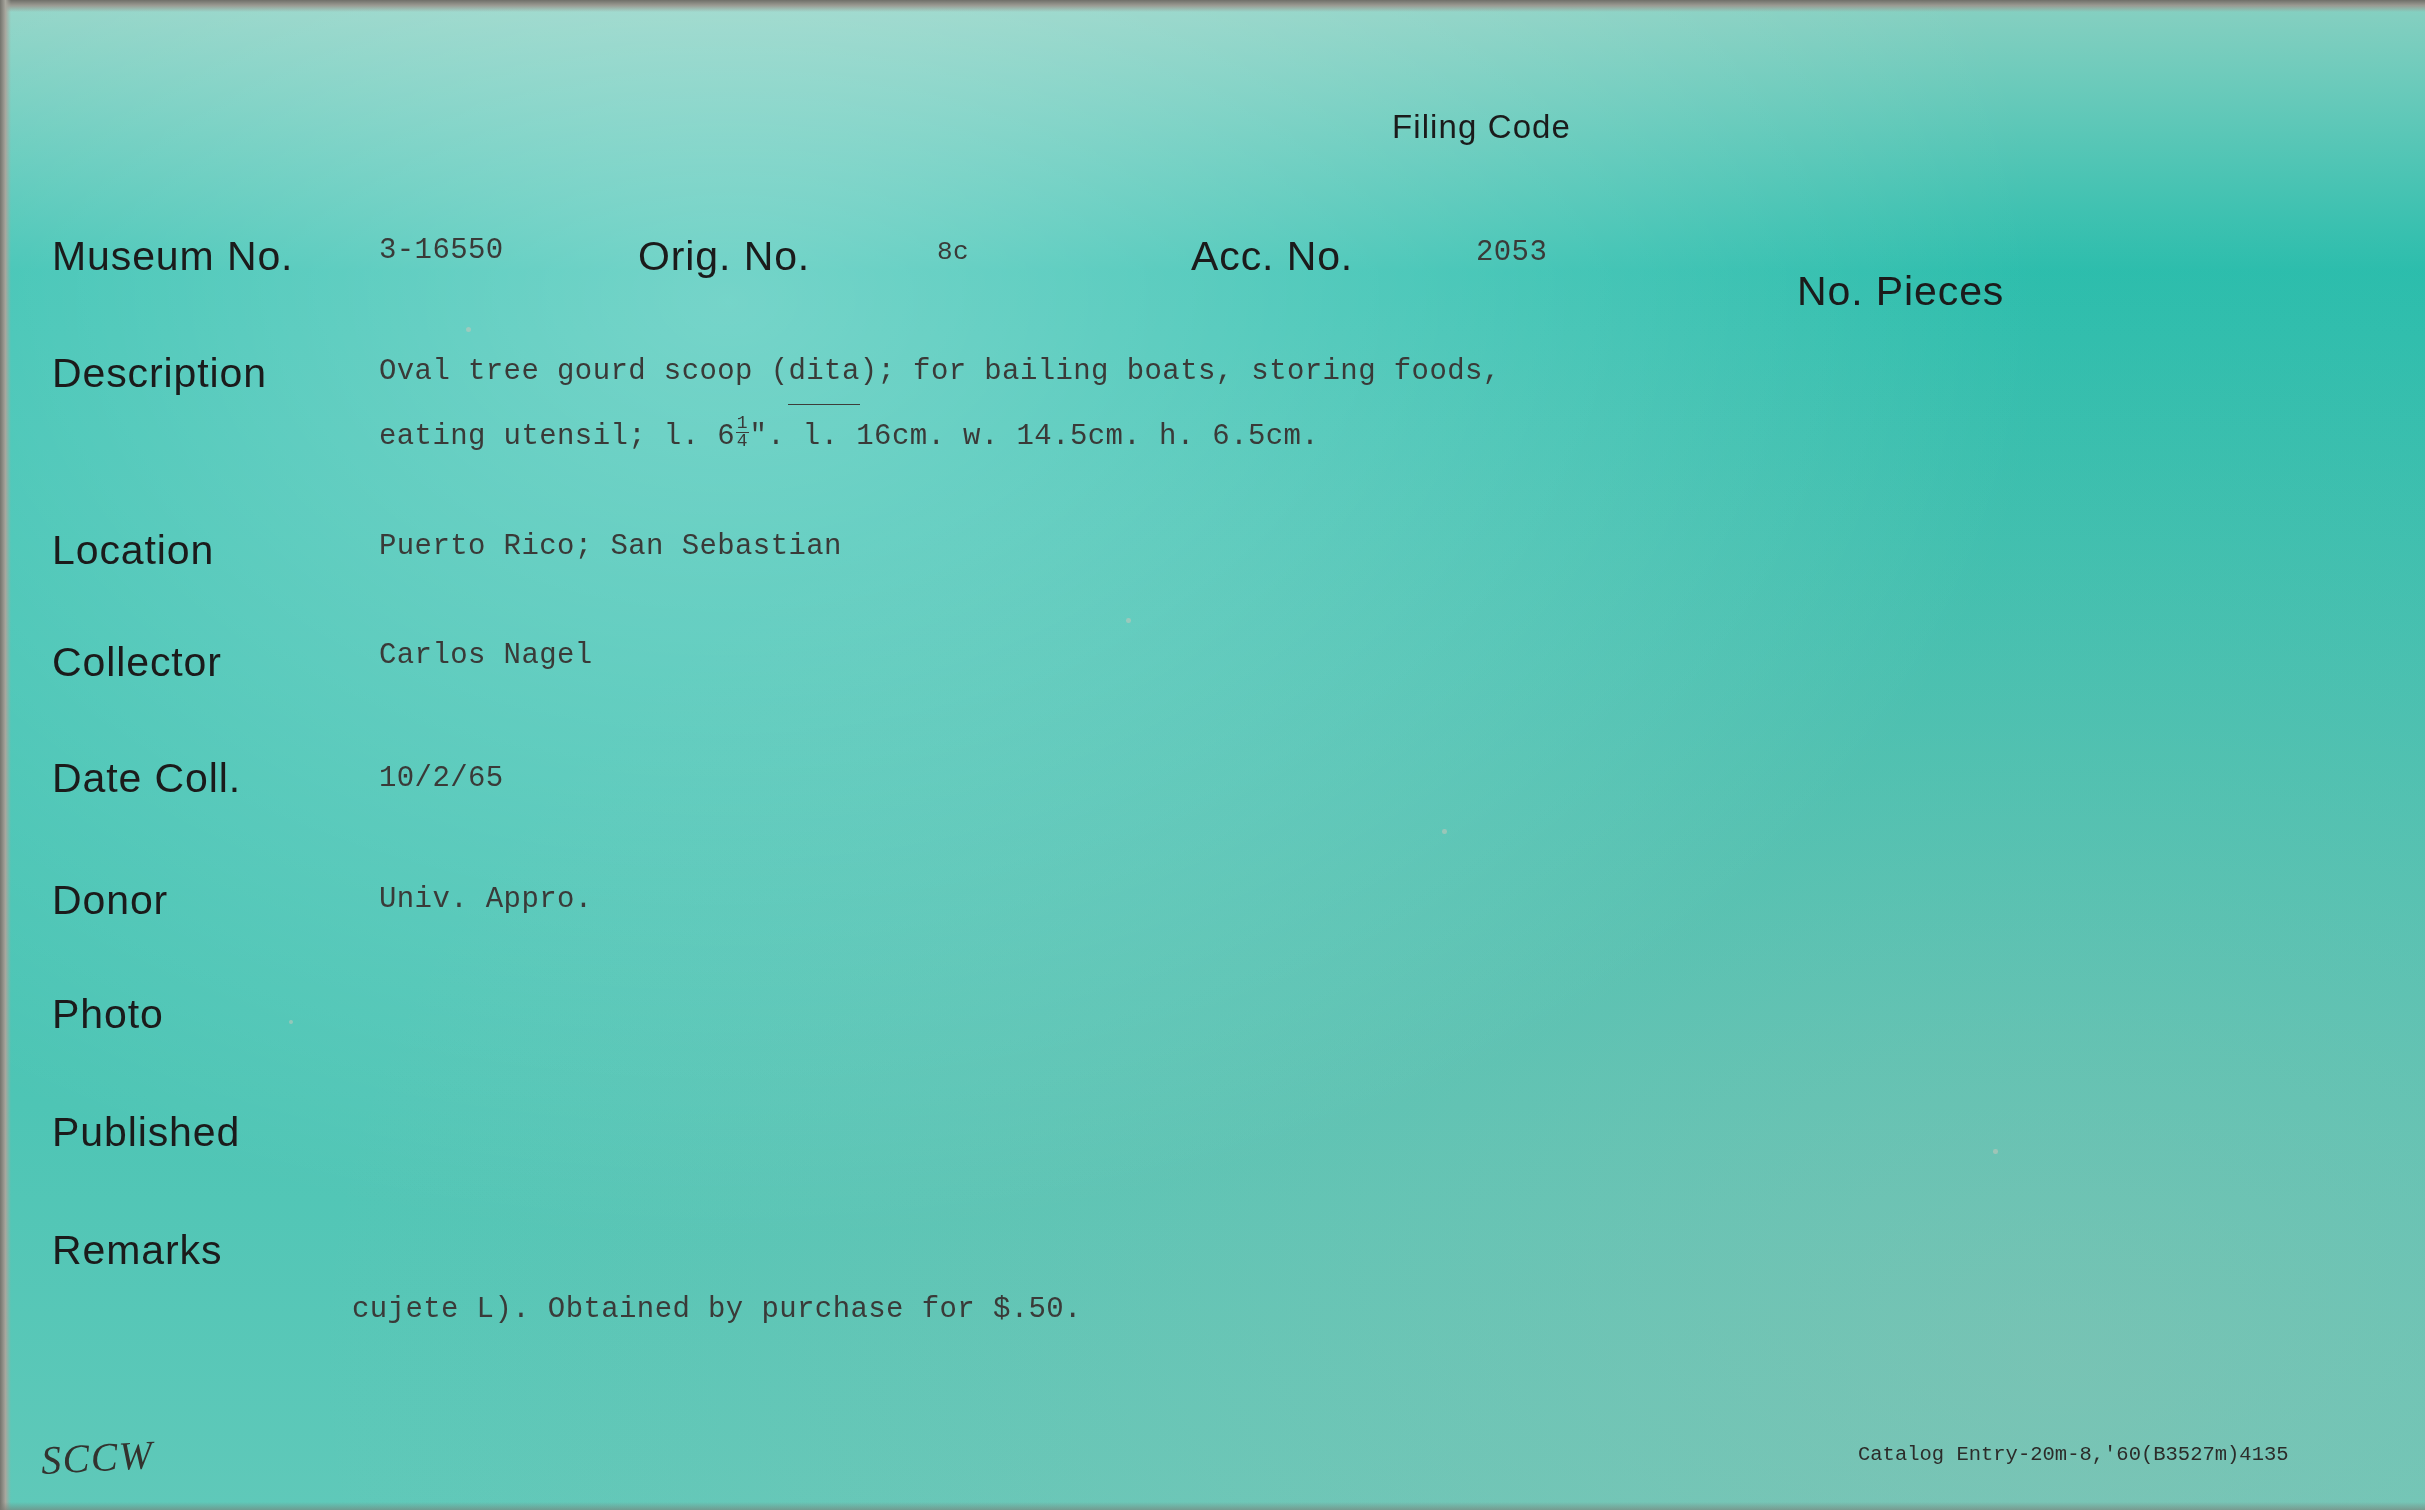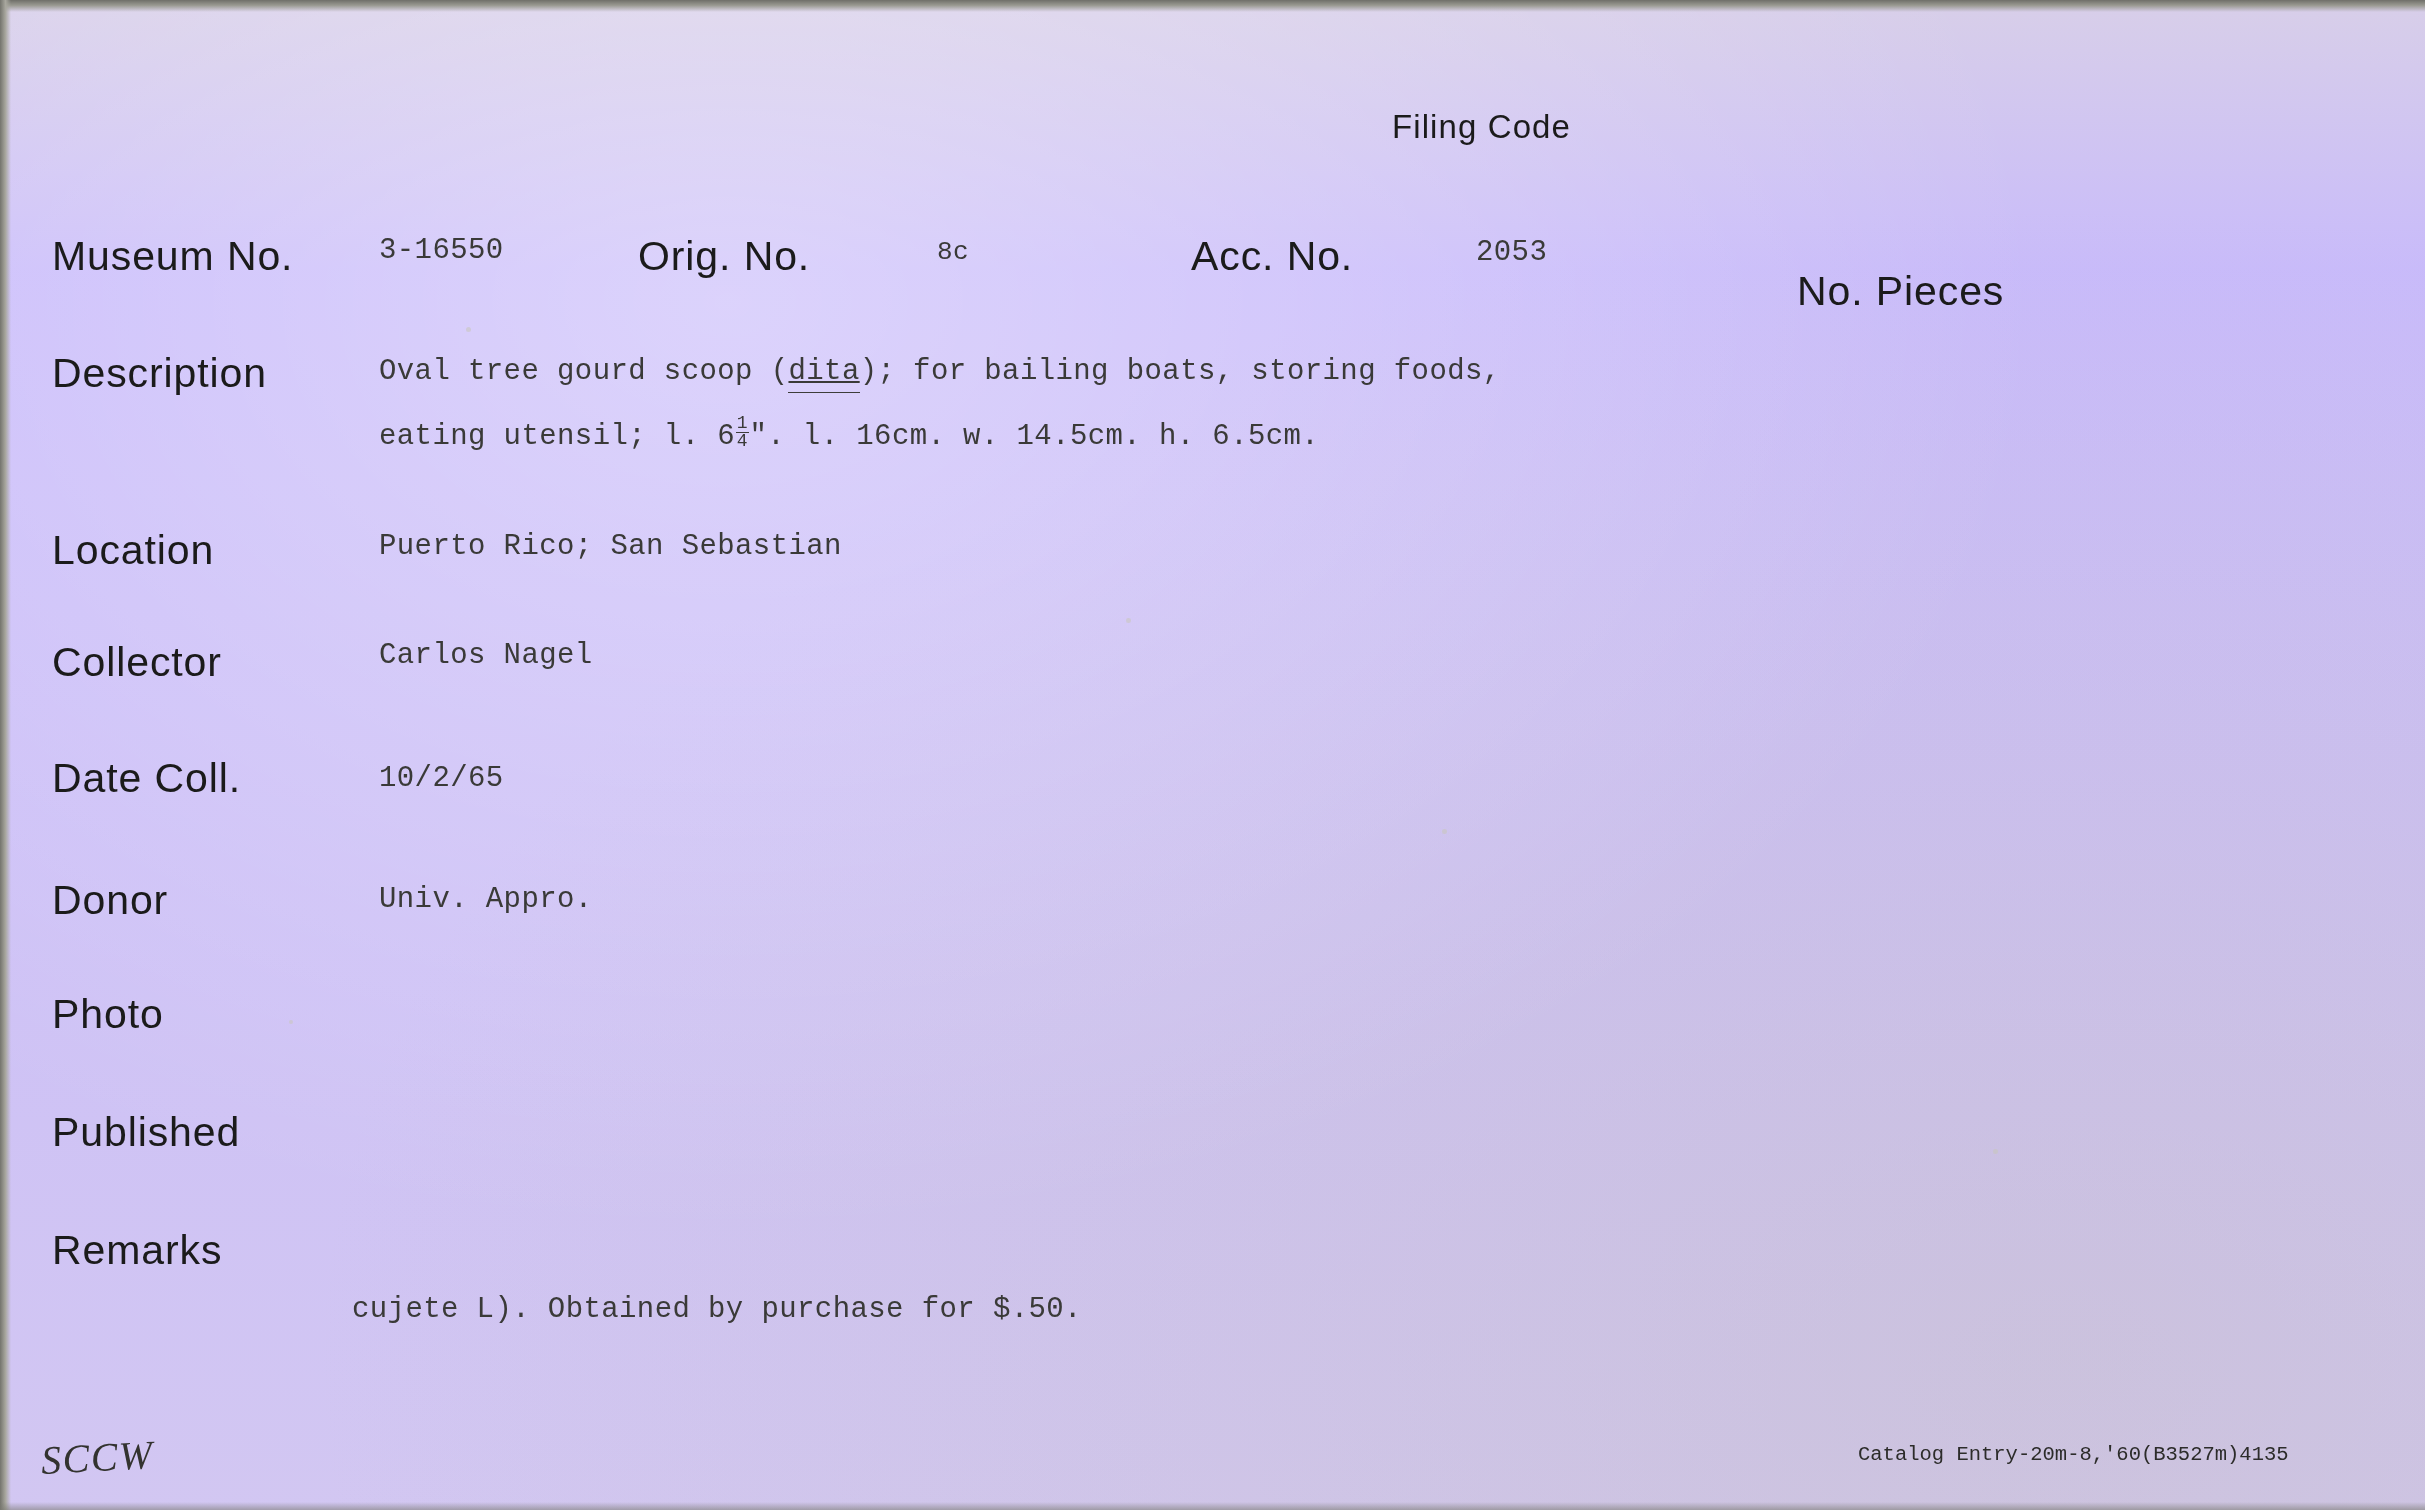--- a/index.html
+++ b/index.html
@@ -4,21 +4,21 @@
 <style>
   html, body {
     margin: 0;
     padding: 0;
     background: #8a8a84;
   }
   .card {
     position: relative;
     width: 2426px;
     height: 1510px;
-    background: #c4b5fd;
+    background: #14b8a6;
     overflow: hidden;
     font-family: "Liberation Sans", sans-serif;
   }
   
   .card::before {
     content: "";
     position: absolute;
     inset: 0;
     background:
       radial-gradient(ellipse at 30% 20%, rgba(255,255,255,0.35) 0%, rgba(255,255,255,0) 55%),
@@ -91,21 +91,21 @@
 
   #val-desc1    { left: 379px;  top: 355px; }
   #val-desc2    { left: 379px;  top: 415px; }
   #val-location { left: 379px;  top: 530px; }
   #val-collector{ left: 379px;  top: 639px; }
   #val-datecoll { left: 379px;  top: 762px; }
   #val-donor    { left: 379px;  top: 883px; }
   #val-remarks1 { left: 379px;  top: 1233px; }
   #val-remarks2 { left: 352px;  top: 1293px; }
 
-  .u { border-bottom: 1.5px solid #3d3d3a; padding-bottom: 4px; text-decoration: underline; }
+  .u { border-bottom: 1.5px solid #3d3d3a; padding-bottom: 16px; }
 
   .frac {
     display: inline-block;
     vertical-align: -0.12em;
     font-size: 18px;
     line-height: 0.95;
     text-align: center;
     margin: 0 0.8px;
   }
   .frac .num { display: block; border-bottom: 1.5px solid #3d3d3a; padding: 0 0.8px; }

